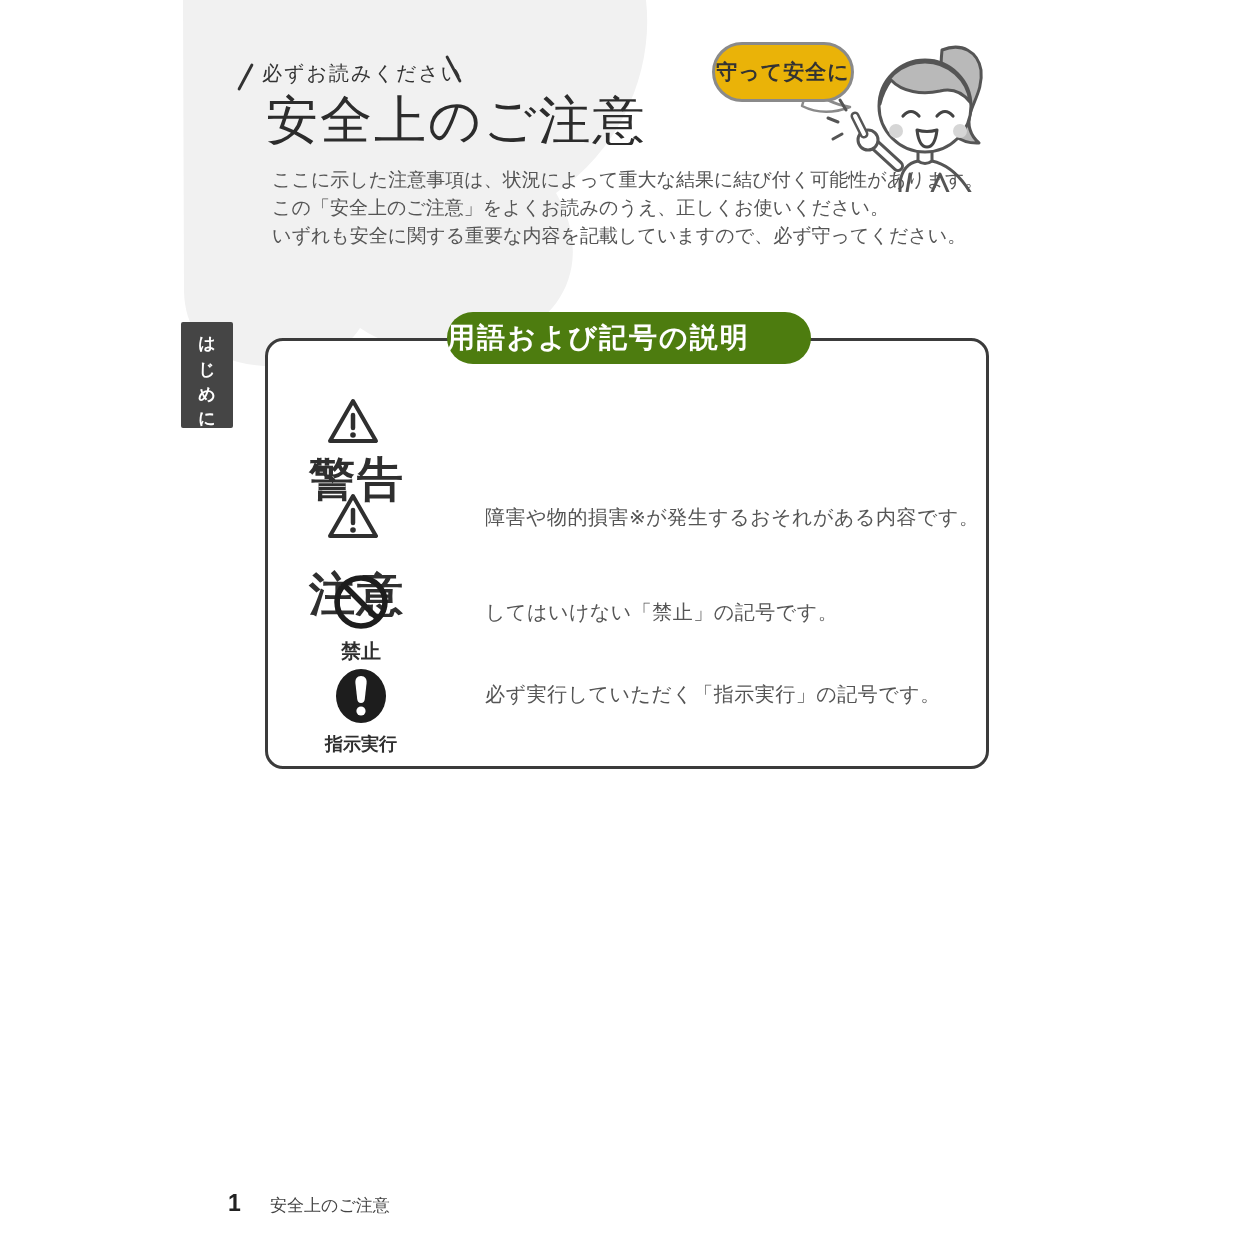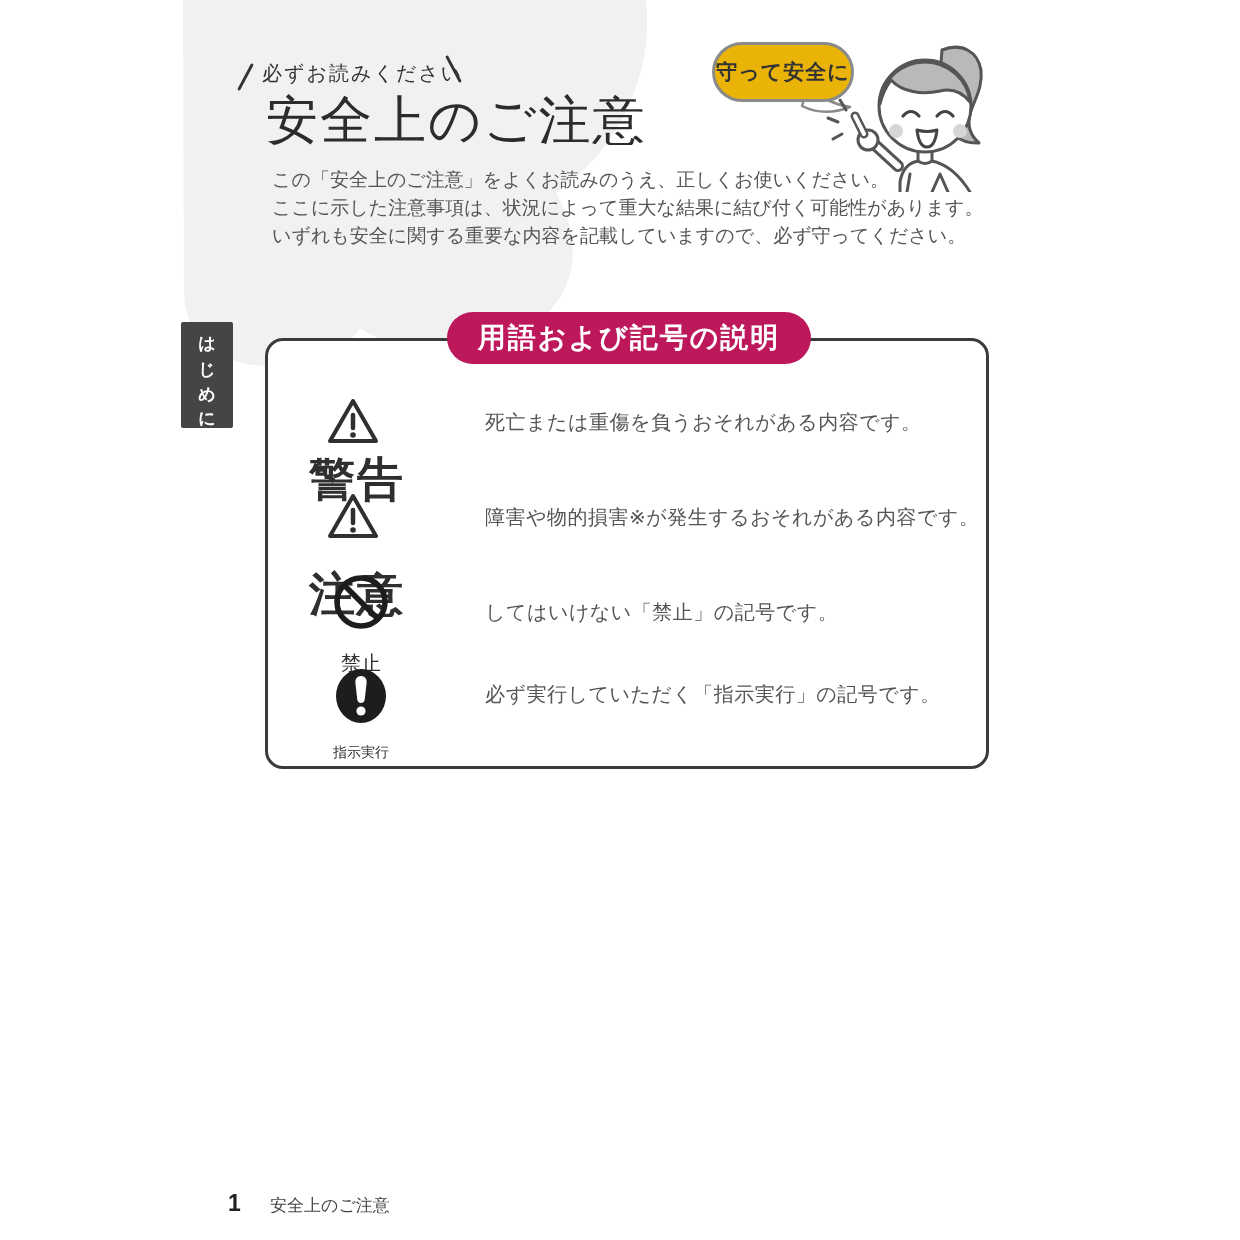--- a/index.html
+++ b/index.html
@@ -51,30 +51,30 @@
     writing-mode:vertical-rl; color:#fff; font-size:17px; font-weight:700; letter-spacing:6px;
   }
 
   
   .terms-box {
     position:absolute; left:265px; top:338px; width:724px; height:431px;
     border:3px solid #3b3b3b; border-radius:18px; background:#fff;
   }
   .terms-pill {
     position:absolute; left:447px; top:312px; width:364px; height:52px;
-    background:#be185d; border-radius:26px; z-index:2;
-    display:flex; align-items:center; justify-content:center;
+    background:#4d7c0f; border-radius:26px; z-index:2;
+    display:flex; align-items:center; 
   }
   .terms-pill span { color:#fff; font-size:28px; font-weight:700; letter-spacing:2px; }
 
   .sig-row { position:absolute; display:flex; align-items:center;flex-direction:column; }
   .sig-label { font-size:46px; font-weight:900; color:#2f2f2f; letter-spacing:2px; margin-left:8px; }
   .row-desc { position:absolute; left:217px; font-size:20px; color:#555; letter-spacing:0.5px; white-space:nowrap; }
   .mark-col { position:absolute; width:120px; display:flex; flex-direction:column; align-items:center; }
-  .mark-label { font-weight:400; color:#2f2f2f; margin-top:16px; }
+  .mark-label { font-weight:700; color:#2f2f2f; margin-top:4px; }
 
   .footnote { position:absolute; left:296px; top:784px; font-size:19px; color:#555; }
 
   .footer-num { position:absolute; left:228px; top:1190px; font-size:23px; font-weight:700; color:#222; }
   .footer-sec { position:absolute; left:270px; top:1194px; font-size:17px; color:#444; }
 </style>
 </head>
 <body>
 
 <div class="page">
@@ -87,22 +87,22 @@
 
   <div class="content">
 
     <div class="slash-mark slash-left"></div>
     <div class="read-note">必ずお読みください</div>
     <div class="slash-mark slash-right"></div>
 
     <h1 class="page-title">安全上のご注意</h1>
 
     <div class="intro">
+      <div>ここに示した注意事項は、状況によって重大な結果に結び付く可能性があります。</div>
       <div>この「安全上のご注意」をよくお読みのうえ、正しくお使いください。</div>
-      <div>ここに示した注意事項は、状況によって重大な結果に結び付く可能性があります。</div>
       <div>いずれも安全に関する重要な内容を記載していますので、必ず守ってください。</div>
     </div>
 
     <svg id="bubble-tail" width="52" height="34" viewBox="0 0 52 34">
       <path d="M 8 2 C 24 16 36 21 50 23 C 32 30 16 29 2 22 Z" fill="#ffffff" stroke="#8a8a8a" stroke-width="2.5" stroke-linejoin="round"></path>
     </svg>
 
     <div class="bubble">
       <span class="bubble-text">守って安全に</span>
     </div>
@@ -152,21 +152,20 @@
       <div class="sig-row" style="left:33px; top:56px;">
         <span>
           <svg width="52" height="48" viewBox="0 0 52 48">
             <path d="M 26 4 L 49 44 L 3 44 Z" fill="none" stroke="#2f2f2f" stroke-width="4" stroke-linejoin="round"></path>
             <line x1="26" y1="18" x2="26" y2="31" stroke="#2f2f2f" stroke-width="4.5" stroke-linecap="round"></line>
             <circle cx="26" cy="38" r="2.8" fill="#2f2f2f"></circle>
           </svg>
         </span>
         <span class="sig-label">警告</span>
       </div>
-      <div class="row-desc" style="top:68px;">死亡または重傷を負うおそれがある内容です。</div>
 
       <div class="sig-row" style="left:33px; top:151px;gap:20px;">
         <span>
           <svg width="52" height="48" viewBox="0 0 52 48">
             <path d="M 26 4 L 49 44 L 3 44 Z" fill="none" stroke="#2f2f2f" stroke-width="4" stroke-linejoin="round"></path>
             <line x1="26" y1="18" x2="26" y2="31" stroke="#2f2f2f" stroke-width="4.5" stroke-linecap="round"></line>
             <circle cx="26" cy="38" r="2.8" fill="#2f2f2f"></circle>
           </svg>
         </span>
         <span class="sig-label">注意</span>
@@ -185,21 +184,21 @@
       <div class="row-desc" style="top:258px;">してはいけない「禁止」の記号です。</div>
 
       <div class="mark-col" style="left:33px; top:327px;">
         <span>
           <svg width="54" height="56" viewBox="0 0 54 56">
             <ellipse cx="27" cy="28" rx="25" ry="27" fill="#1d1d1d"></ellipse>
             <path d="M 27 8 C 31 8 33 11 32.6 15 L 30.8 31 C 30.5 33.5 29.2 35 27 35 C 24.8 35 23.5 33.5 23.2 31 L 21.4 15 C 21 11 23 8 27 8 Z" fill="#fff"></path>
             <circle cx="27" cy="43" r="4.6" fill="#fff"></circle>
           </svg>
         </span>
-        <span class="mark-label" style="font-size:14px;">指示実行</span>
+        <span class="mark-label" style="font-size:18px;">指示実行</span>
       </div>
       <div class="row-desc" style="top:340px;">必ず実行していただく「指示実行」の記号です。</div>
 
     </div>
 
 
     <div class="footer-num">1</div>
     <div class="footer-sec">安全上のご注意</div>
 
   </div>

